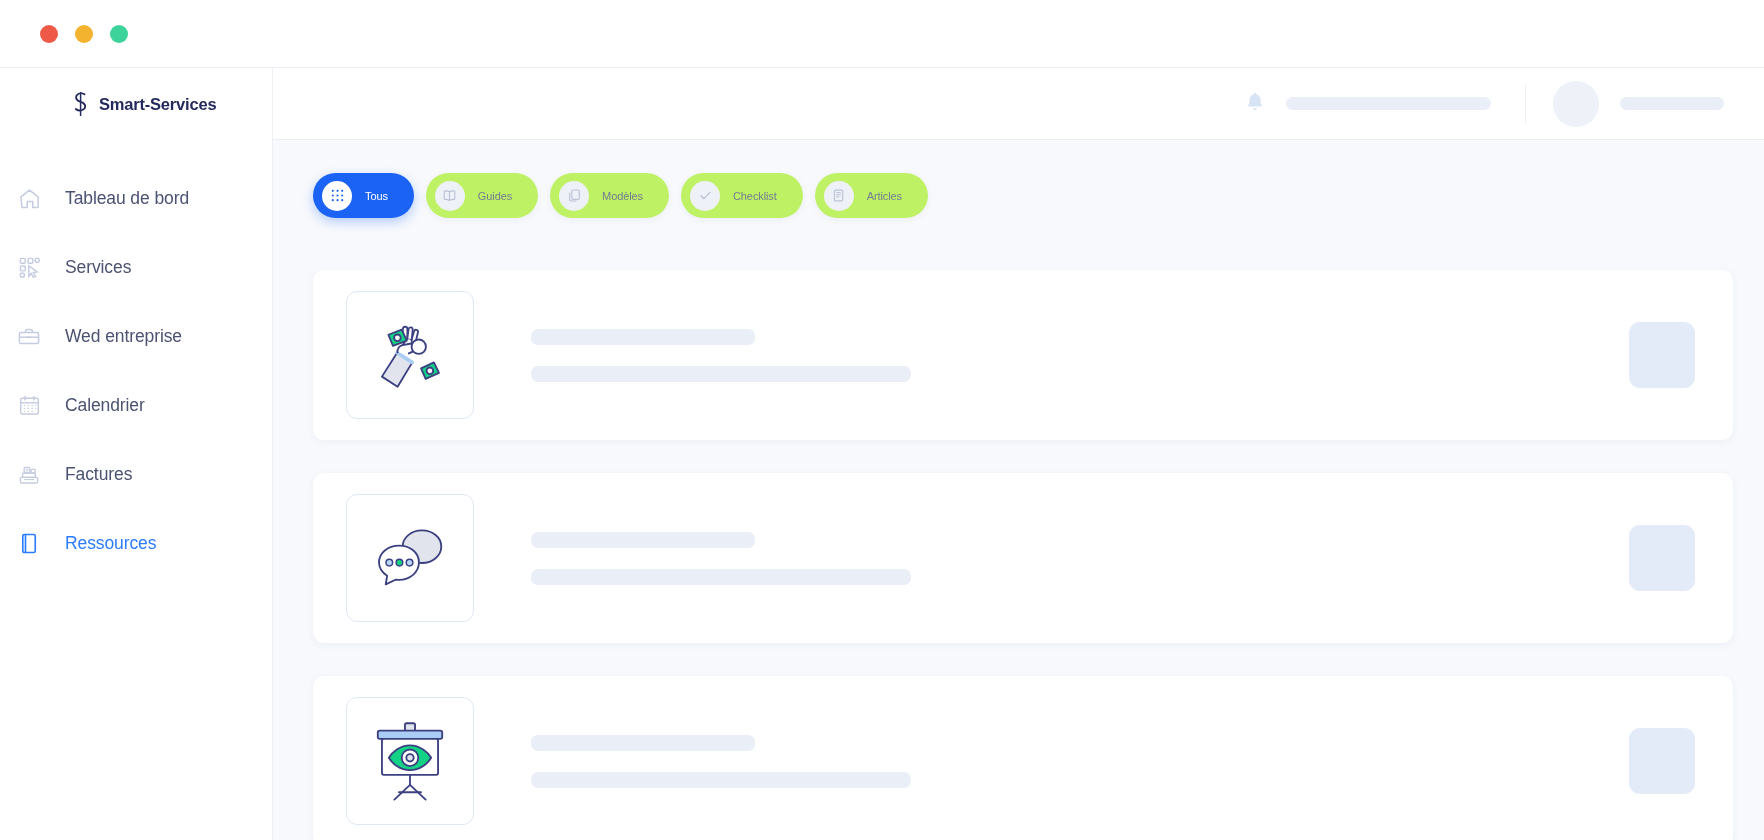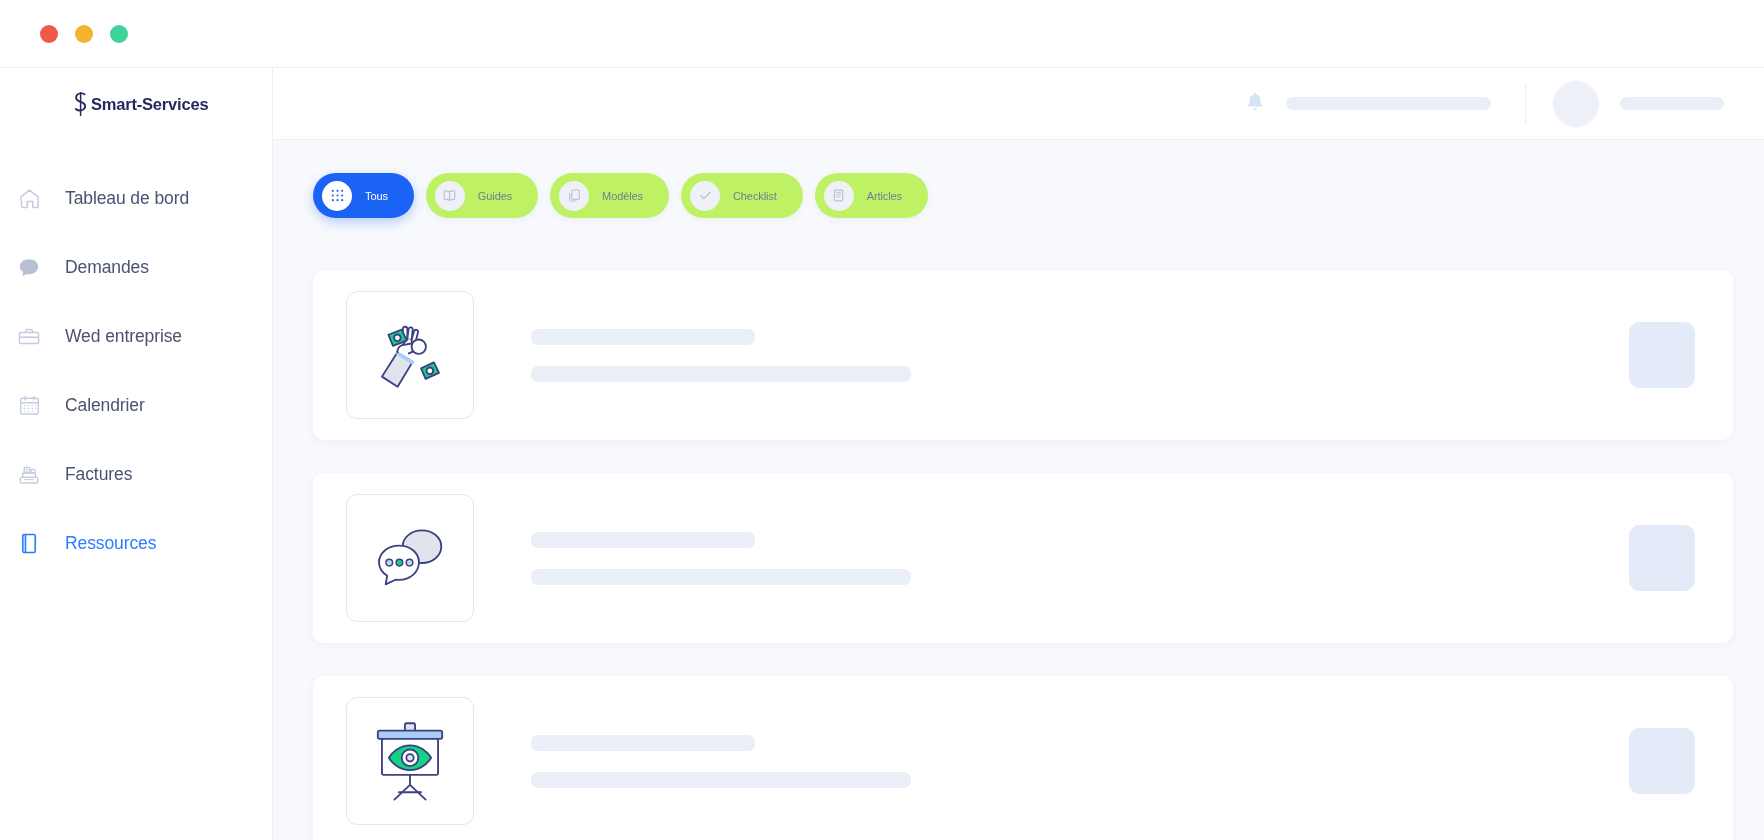--- a/index.html
+++ b/index.html
@@ -26,21 +26,21 @@
 
   
   .sidebar {
     width: 273px; min-width: 273px; height: 100%;
     background: #ffffff;
     border-right: 1px solid #edeff4;
     display: flex; flex-direction: column;
   }
   .brand {
     height: 72px; display: flex; align-items: center;
-    padding-left: 71px; gap: 1px;
+    padding-left: 71px; gap: 9px;
   }
   .brand-mark { width: 19px; height: 24px; display:block; }
   .brand-text {
     font-size: 16.5px; font-weight: bold; color: #252a5e;
     letter-spacing: -0.2px;
   }
   .nav { margin-top: 24px; display: flex; flex-direction: column; }
   .nav-item {
     height: 69px; display: flex; align-items: center;
     padding-left: 16px; gap: 23px; cursor: pointer;
@@ -148,29 +148,34 @@
 
       <div class="nav-item">
         <span class="nav-ico">
           <svg width="23" height="23" viewBox="0 0 24 24" fill="none" stroke="#c6cce0" stroke-width="1.6" stroke-linecap="round" stroke-linejoin="round">
             <path d="M3 10.2L12 3.2l9 7v10.3a1 1 0 0 1-1 1h-4.6v-6.4H9.6v6.4H5a1 1 0 0 1-1-1z"></path>
           </svg>
         </span>
         <span class="nav-label">Tableau de bord</span>
       </div>
 
-
-      <div class="nav-item">
-        <span class="nav-ico">
-          <svg width="24" height="24" viewBox="0 0 24 24">
-            <path d="M12 3.2c-5.2 0-9.2 3.2-9.2 7.2 0 2.3 1.3 4.3 3.4 5.7l-.9 4.1 4.3-2.3c.8.15 1.6.23 2.4.23 5.2 0 9.2-3.2 9.2-7.7S17.2 3.2 12 3.2z" fill="#b9c0d4"></path>
-          </svg>
-        </span>
-        <span class="nav-label">Demandes</span>
-      </div>
+      <div class="nav-item">
+        <span class="nav-ico">
+          <svg width="23" height="23" viewBox="0 0 24 24" fill="none" stroke="#c6cce0" stroke-width="1.5">
+            <rect x="2.5" y="2.5" width="5" height="5" rx="1"></rect>
+            <rect x="2.5" y="10.5" width="5" height="5" rx="1"></rect>
+            <rect x="2.5" y="18" width="4" height="4" rx="1"></rect>
+            <rect x="10.5" y="2.5" width="5" height="5" rx="1"></rect>
+            <rect x="18" y="2.5" width="4" height="4" rx="1"></rect>
+            <path d="M11.3 10.2l8.6 6.4-3.8.6 2.1 4-2.3 1.1-2-4-2.6 2.9z" fill="#ffffff"></path>
+          </svg>
+        </span>
+        <span class="nav-label">Services</span>
+      </div>
+
 
       <div class="nav-item">
         <span class="nav-ico">
           <svg width="24" height="24" viewBox="0 0 24 24" fill="none" stroke="#c6cce0" stroke-width="1.5" stroke-linejoin="round">
             <rect x="2.4" y="7.6" width="19.2" height="11" rx="1.6"></rect>
             <path d="M8.6 7.6V6.2a1.6 1.6 0 0 1 1.6-1.6h3.6a1.6 1.6 0 0 1 1.6 1.6v1.4"></path>
             <path d="M2.4 12.2h19.2"></path>
             <path d="M10.4 12.2h3.2"></path>
           </svg>
         </span>

